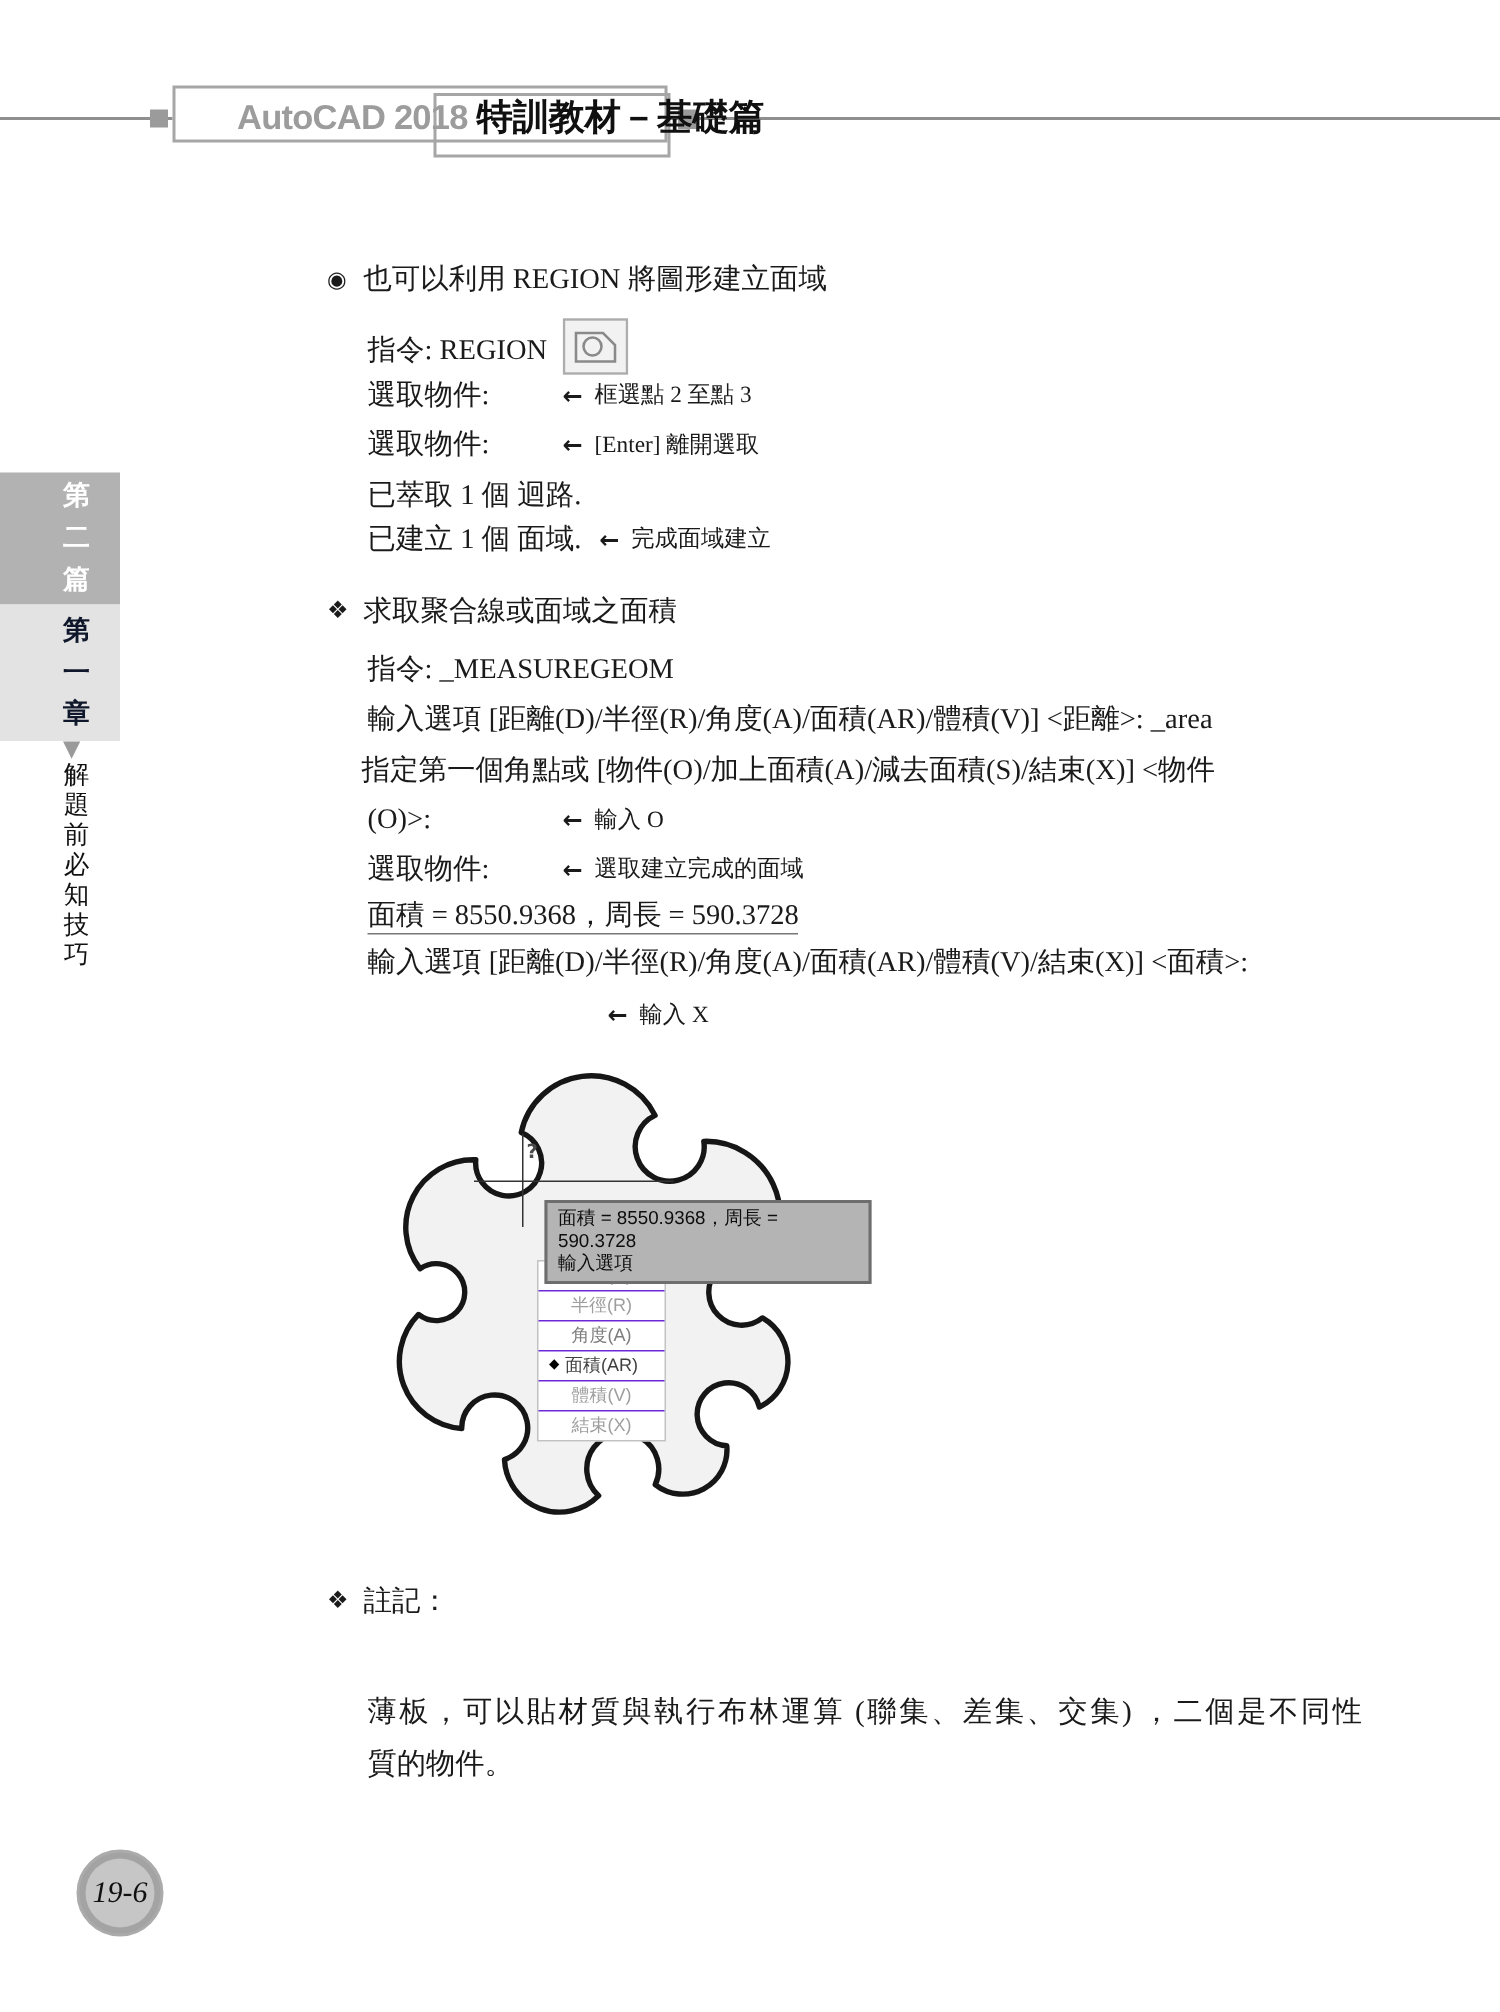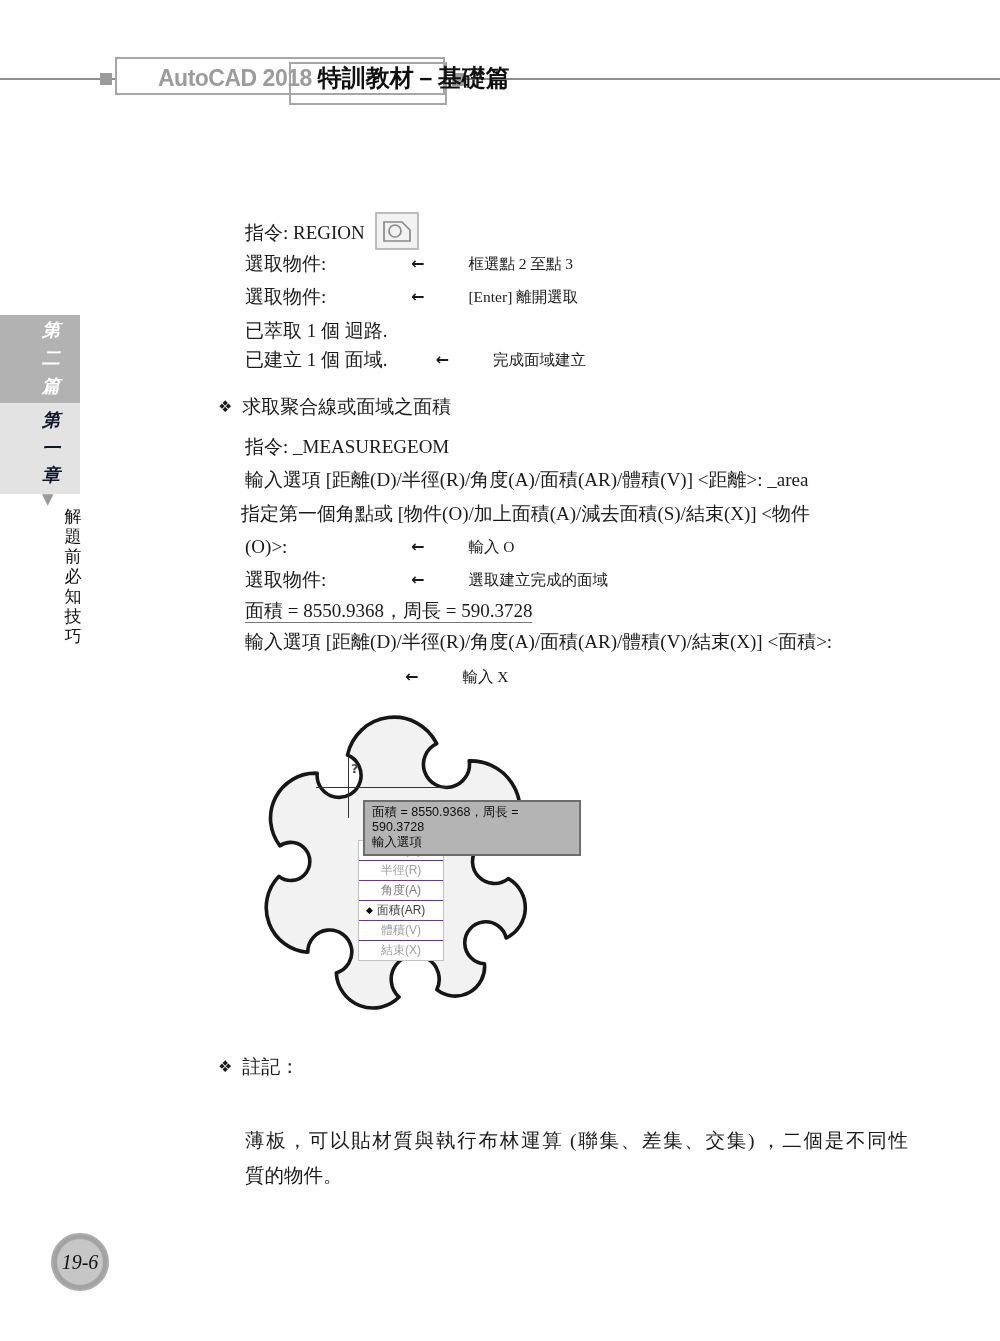--- a/index.html
+++ b/index.html
@@ -17,34 +17,34 @@
   .brand{font-family:"Liberation Sans","DejaVu Sans",sans-serif;font-weight:bold;font-size:23px;
          color:#9c9c9c;letter-spacing:-0.5px;}
   .booktitle{font-family:"Liberation Sans","DejaVu Sans",sans-serif;font-weight:bold;font-size:24px;
          color:#101010;margin-left:6px;letter-spacing:0px;}
 
   
   .sb-box{position:absolute;left:0;width:80px;display:flex;align-items:center;justify-content:center;}
   .sb-part{top:315px;height:88px;background:#b2b2b2;}
   .sb-chap{top:403px;height:91px;background:#e3e3e3;}
   .vtext{width:19px;line-height:1.55;word-break:break-all;text-align:center;
-         font-family:"Liberation Sans","DejaVu Sans",sans-serif;font-weight:bold;font-size:18px;transform:translateX(11px);font-style:italic;}
+         font-family:"Liberation Sans","DejaVu Sans",sans-serif;font-weight:bold;font-size:18px;transform:translateX(11px);}
   .sb-part .vtext{color:#ffffff;}
   .sb-chap .vtext{color:#0f172a;}
   .sb-tri{position:absolute;left:42px;top:490px;font-size:15px;color:#9a9a9a;
           font-family:"DejaVu Sans",sans-serif;}
   .sb-sec{position:absolute;left:41px;top:507px;width:20px;line-height:20px;word-break:break-all;
           text-align:center;font-size:17px;color:#111;
-          font-family:"Liberation Sans","DejaVu Sans",sans-serif;margin-left:22px;}
+          font-family:"Liberation Sans","DejaVu Sans",sans-serif;}
 
   
   .line{position:absolute;white-space:nowrap;font-size:19px;height:28px;line-height:28px;}
   .bullet-glyph{font-family:"DejaVu Sans",sans-serif;font-size:15px;margin-right:11px;vertical-align:1px;}
   .diamond-glyph{font-family:"DejaVu Sans",sans-serif;font-size:16px;margin-right:10px;vertical-align:1px;}
-  .prow{display:flex;align-items:flex-end;gap:36px;}
+  .prow{display:flex;align-items:flex-end;}
   .prompt{flex:none;}
   .prompt.w130{width:130px;}
   .arrow{font-family:"DejaVu Sans",sans-serif;font-weight:bold;font-size:16px;margin-right:8px;}
   .annot{font-size:15.5px;}
   .underlined{border-bottom:1px solid #777;padding-bottom:1px;}
   .cmdicon{display:inline-block;vertical-align:-11px;margin-left:10px;}
 
   
   #figure{position:absolute;left:230px;top:690px;width:400px;height:350px;}
   #shape-svg{position:absolute;left:15px;top:5px;}
@@ -93,20 +93,23 @@
 
   <div class="sb-box sb-part">
     <span class="vtext">第二篇</span>
   </div>
   <div class="sb-box sb-chap">
     <span class="vtext">第一章</span>
   </div>
   <div class="sb-tri">▼</div>
   <div class="sb-sec">解題前必知技巧</div>
 
+  <div class="line" style="left:218px;top:172px;">
+    <span class="bullet-glyph">◉</span><span>也可以利用 REGION 將圖形建立面域</span>
+  </div>
 
   <div class="line" style="left:245px;top:212px;">
     <span>指令: REGION</span><span class="cmdicon"><svg width="44" height="38" viewBox="0 0 44 38">
           <rect x="1" y="1" width="42" height="36" fill="#f2f2f2" stroke="#adadad" stroke-width="1.6"></rect>
           <path d="M9 10 L27 10 L35 18 L35 29 L9 29 Z" fill="none" stroke="#8a8a8a" stroke-width="1.7"></path>
           <circle cx="20" cy="19" r="6" fill="none" stroke="#8a8a8a" stroke-width="1.7"></circle>
         </svg></span>
   </div>
 
   <div class="line prow" style="left:245px;top:250px;">

